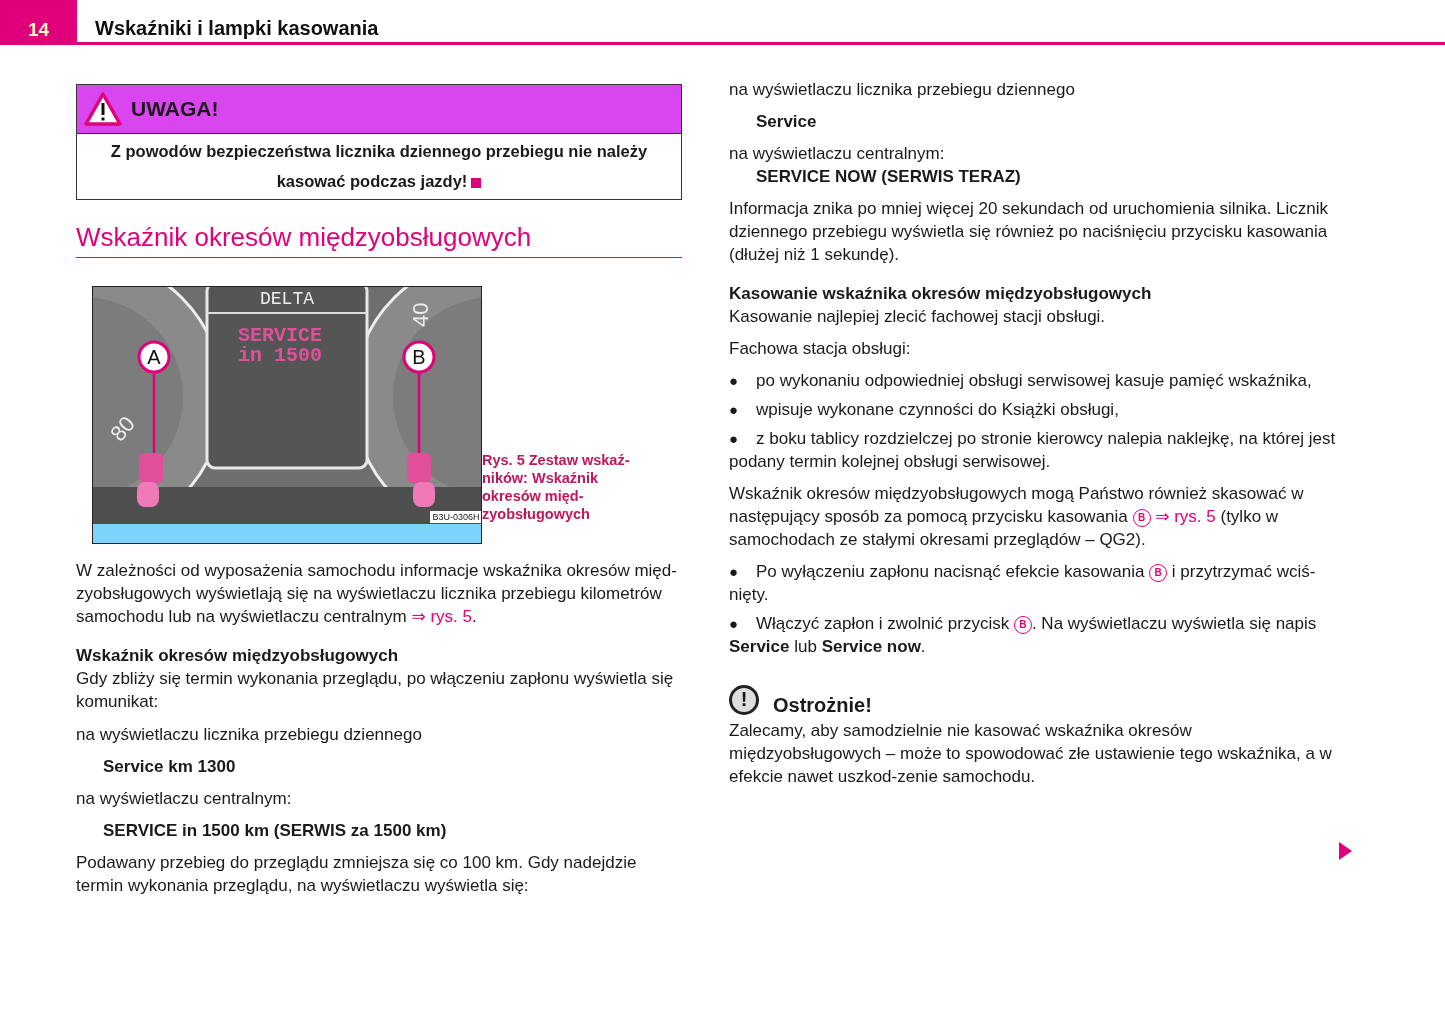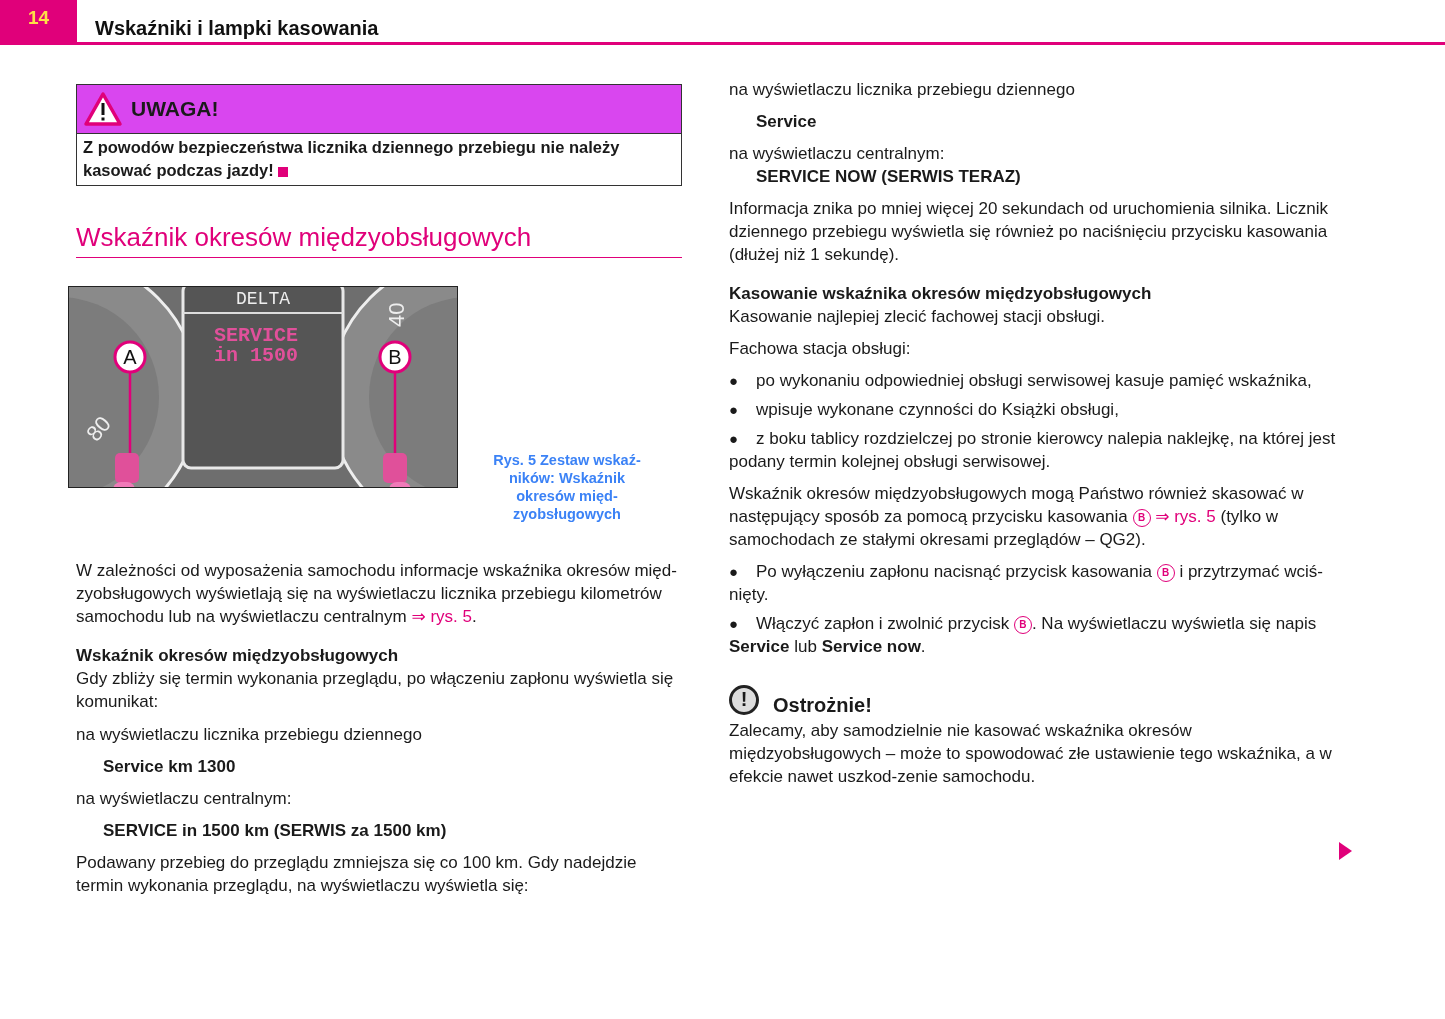--- a/index.html
+++ b/index.html
@@ -1,31 +1,31 @@
 <!DOCTYPE html>
 <html><head>
 <meta charset="utf-8">
 <style>
   html,body{margin:0;padding:0;background:#fff;}
   body{width:1445px;height:1019px;position:relative;overflow:hidden;font-family:"Liberation Sans","DejaVu Sans",sans-serif;color:#1a1a1a;}
   .pink{color:#e0007a;}
-  #page-num{position:absolute;left:0;top:0;width:77px;height:44px;background:#e0007a;color:#fde047;font-weight:bold;font-size:19px;display:flex;align-items:flex-end;justify-content:center;padding-bottom:12px;box-sizing:border-box;}
+  #page-num{position:absolute;left:0;top:0;width:77px;height:44px;background:#e0007a;color:#fef9c3;font-weight:bold;font-size:19px;display:flex;align-items:flex-end;justify-content:center;padding-bottom:0;box-sizing:border-box;}
   #page-num span{margin-bottom:3px;}
   #header-title{position:absolute;left:95px;top:17px;font-size:20px;font-weight:bold;color:#111;}
   #header-rule{position:absolute;left:0;top:42px;width:1445px;height:3px;background:#e0007a;}
   .col-left{position:absolute;left:76px;top:84px;width:606px;}
   .col-right{position:absolute;left:729px;top:78px;width:610px;}
   .warnbox{border:1.5px solid #333;width:606px;box-sizing:border-box;}
   .warnbox .head{background:#d946ef;border-bottom:1.5px solid #333;height:48px;display:flex;align-items:center;padding-left:6px;}
   .warnbox .head .title{font-size:21px;font-weight:bold;margin-left:8px;}
-  .warnbox .body{font-weight:bold;font-size:16.5px;line-height:23px;padding:2px 6px 3px 6px;}
+  .warnbox .body{font-weight:bold;font-size:16.5px;line-height:30px;padding:2px 6px 3px 6px;text-align:center;}
   .endmark{display:inline-block;width:10px;height:10px;background:#e0007a;margin-left:4px;vertical-align:middle;}
   h2.sect{font-size:26px;color:#e0007a;font-weight:normal;margin:0;position:absolute;left:76px;top:222px;width:606px;border-bottom:1.5px solid #e0007a;padding-bottom:4px;}
-  #figure{position:absolute;left:68px;top:286px;width:390px;height:202px;border:1.5px solid #222;box-sizing:border-box;overflow:hidden;background:#7dd3fc;}
-  #caption{position:absolute;left:482px;top:451px;width:170px;color:#3b82f6;font-weight:bold;font-size:14.5px;line-height:18px;text-align:center;}
+  #figure{position:absolute;left:92px;top:286px;width:390px;height:258px;border:1.5px solid #222;box-sizing:border-box;overflow:hidden;background:#7dd3fc;}
+  #caption{position:absolute;left:482px;top:451px;width:170px;color:#be185d;font-weight:bold;font-size:14.5px;line-height:18px;}
   p{margin:0;}
   .txt{font-size:17px;line-height:23px;}
   .bold{font-weight:bold;}
   .indent{padding-left:27px;}
   .bullet{position:relative;padding-left:0;}
   .bullet .dot{display:inline-block;width:27px;font-size:15px;}
   .circ{display:inline-block;width:16px;height:16px;border:1.5px solid #e0007a;border-radius:50%;font-size:10px;line-height:16px;text-align:center;color:#e0007a;font-weight:bold;vertical-align:middle;box-sizing:content-box;}
   .caution-title{display:flex;align-items:center;margin-top:0;}
   .caution-icon{width:30px;height:30px;border:3px solid #222;border-radius:50%;background:#ddd;display:flex;align-items:center;justify-content:center;font-weight:bold;font-size:20px;box-sizing:border-box;}
   .next-arrow{position:absolute;left:1339px;top:842px;width:0;height:0;border-top:9px solid transparent;border-bottom:9px solid transparent;border-left:13px solid #e0007a;}
@@ -107,21 +107,21 @@
   <p style="margin-top:9px;">na wyświetlaczu centralnym:</p>
   <p class="bold indent" style="">SERVICE NOW (SERWIS TERAZ)</p>
   <p style="margin-top:9px;">Informacja znika po mniej więcej 20 sekundach od uruchomienia silnika. Licznik dziennego przebiegu wyświetla się również po naciśnięciu przycisku kasowania (dłużej niż 1 sekundę).</p>
   <p class="bold" style="margin-top:16px;">Kasowanie wskaźnika okresów międzyobsługowych</p>
   <p>Kasowanie najlepiej zlecić fachowej stacji obsługi.</p>
   <p style="margin-top:9px;">Fachowa stacja obsługi:</p>
   <p class="bullet" style="margin-top:9px;"><span class="dot">●</span><span>po wykonaniu odpowiedniej obsługi serwisowej kasuje pamięć wskaźnika,</span></p>
   <p class="bullet" style="margin-top:6px;"><span class="dot">●</span><span>wpisuje wykonane czynności do Książki obsługi,</span></p>
   <p class="bullet" style="margin-top:6px;"><span class="dot">●</span><span>z boku tablicy rozdzielczej po stronie kierowcy nalepia naklejkę, na której jest podany termin kolejnej obsługi serwisowej.</span></p>
   <p style="margin-top:9px;"><span>Wskaźnik okresów międzyobsługowych mogą Państwo również skasować w następujący sposób za pomocą przycisku kasowania </span><span class="circ">B</span> <span class="pink">⇒ rys. 5</span><span> (tylko w samochodach ze stałymi okresami przeglądów – QG2).</span></p>
-  <p class="bullet" style="margin-top:9px;"><span class="dot">●</span><span>Po wyłączeniu zapłonu nacisnąć przycisk kasowania </span><span class="circ">B</span><span> i przytrzymać wciś-nięty.</span></p>
+  <p class="bullet" style="margin-top:9px;"><span class="dot">●</span><span>Po wyłączeniu zapłonu nacisnąć efekcie kasowania </span><span class="circ">B</span><span> i przytrzymać wciś-nięty.</span></p>
   <p class="bullet" style="margin-top:6px;"><span class="dot">●</span><span>Włączyć zapłon i zwolnić przycisk </span><span class="circ">B</span><span>. Na wyświetlaczu wyświetla się napis </span><span class="bold">Service</span><span> lub </span><span class="bold">Service now</span><span>.</span></p>
   <div class="caution-title" style="margin-top:24px;">
     <div class="caution-icon">!</div>
     <span class="bold" style="font-size:20px;margin-left:14px;margin-top:12px;">Ostrożnie!</span>
   </div>
   <p style="margin-top:2px;">Zalecamy, aby samodzielnie nie kasować wskaźnika okresów międzyobsługowych – może to spowodować złe ustawienie tego wskaźnika, a w efekcie nawet uszkod-zenie samochodu.</p>
 </div>
 
 <div class="next-arrow"></div>
 

